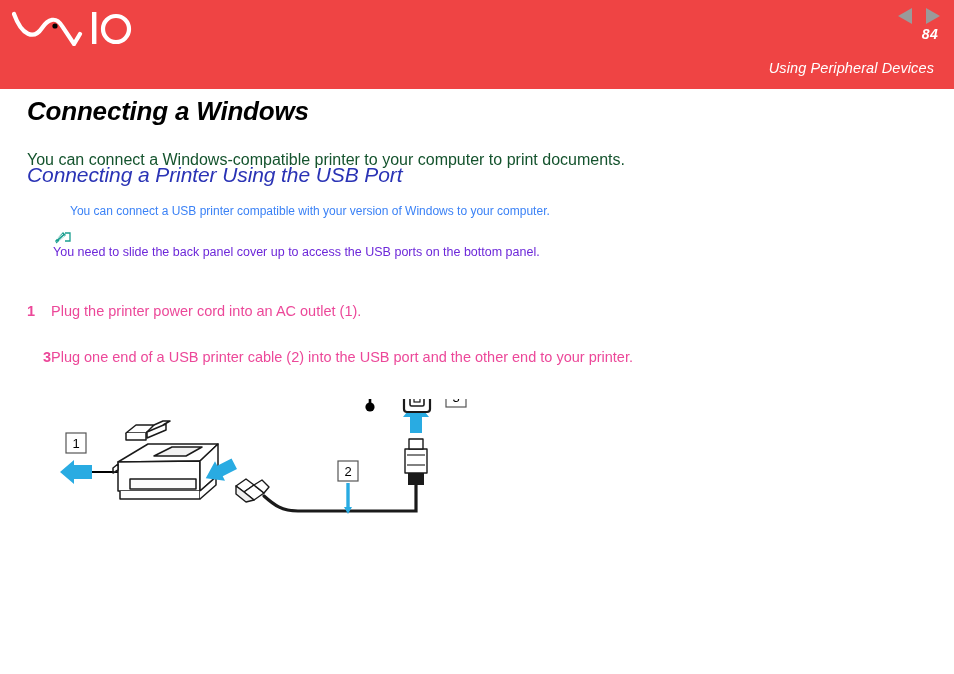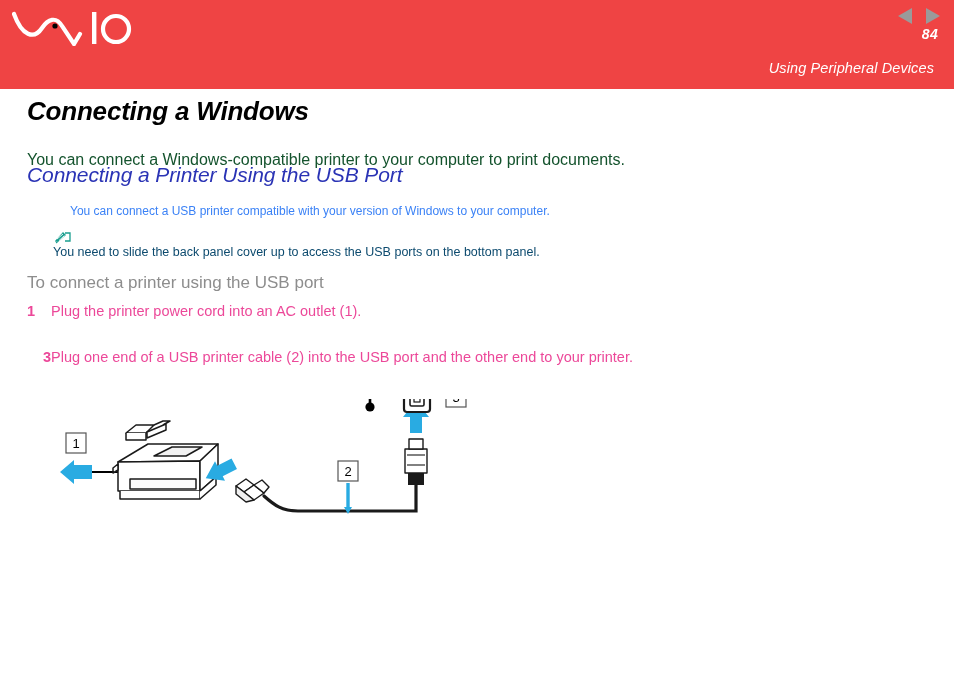--- a/index.html
+++ b/index.html
@@ -69,21 +69,21 @@
     position:absolute;left:27px;top:115px;
     font-size:12px;color:#3b82f6;white-space:nowrap;margin-left:43px;
   }
 
   
   #note-icon{
     position:absolute;left:54px;top:140px;width:24px;height:16px;
   }
   #note-text{
     position:absolute;left:53px;top:156px;
-    font-size:12.5px;color:#0c4a6e;white-space:nowrap;
+    font-size:12.5px;color:#6d28d9;white-space:nowrap;
   }
 
   #procedure-title{
     position:absolute;left:27px;top:184px;
     font-size:17px;color:#8d8d8d;white-space:nowrap;
   }
 
   .step{position:absolute;left:27px;font-size:14.5px;color:#ec4899;white-space:nowrap;}
   .step .num{display:inline-block;width:24px;font-weight:bold;}
   #step-1{top:214px;}
@@ -136,21 +136,20 @@
     <svg width="24" height="16" viewBox="0 0 24 16">
       <path d="M1 12 L9 3 L12 6 L4 13 Z" fill="#1a9e8f"></path>
       <path d="M1 12 L4 13 L2.5 14.5 Z" fill="#1a9e8f"></path>
       <path d="M11 4 L16 4 L16 12 L11 12" fill="none" stroke="#1a9e8f" stroke-width="1.3"></path>
       <line x1="3" y1="10" x2="9" y2="5" stroke="#ffffff" stroke-width="0.9"></line>
       <line x1="5" y1="11.6" x2="10.4" y2="6.6" stroke="#ffffff" stroke-width="0.9"></line>
     </svg>
   </div>
   <div id="note-text">You need to slide the back panel cover up to access the USB ports on the bottom panel.</div>
 
-  <div id="procedure-title">To connect a printer using the USB port</div>
 
   <div class="step" id="step-1">
     <span class="num">1</span><span>Plug the printer power cord into an AC outlet (1).</span>
   </div>
 
 
   <div class="step" id="step-3">
     <span class="num">3</span><span>Plug one end of a USB printer cable (2) into the USB port and the other end to your printer.</span>
   </div>
 

